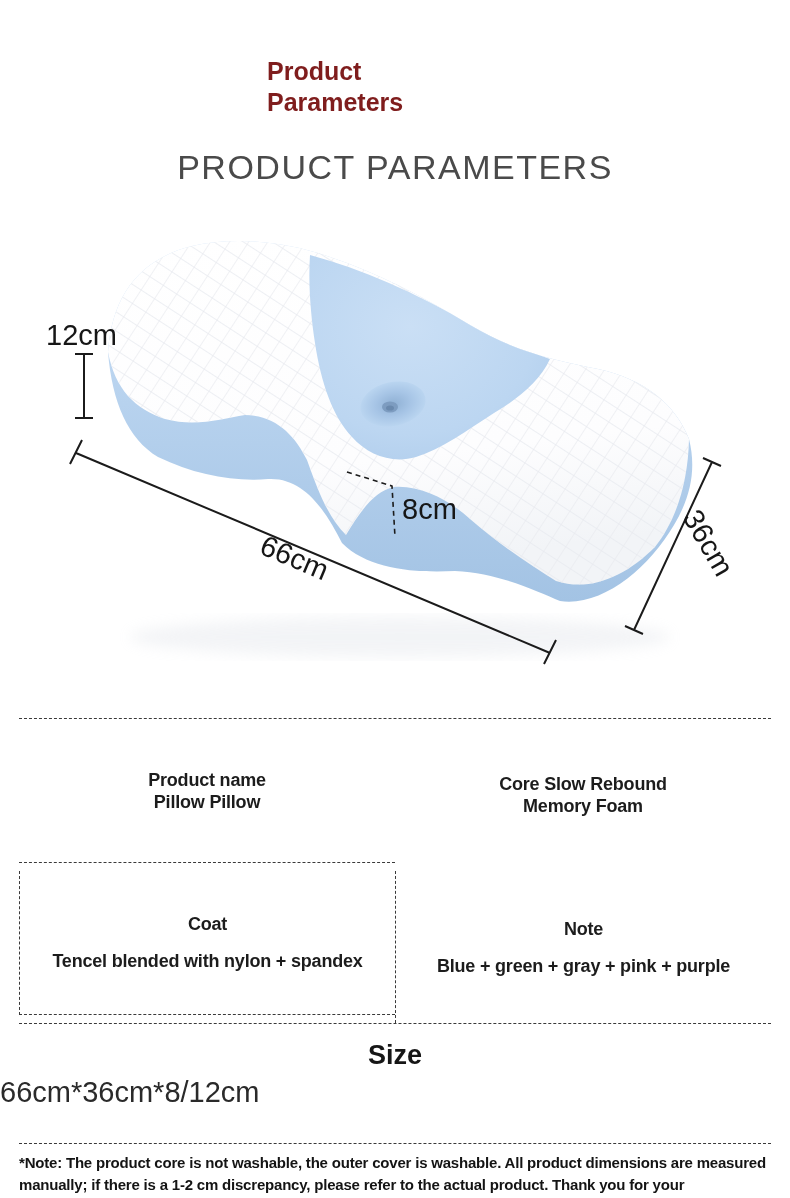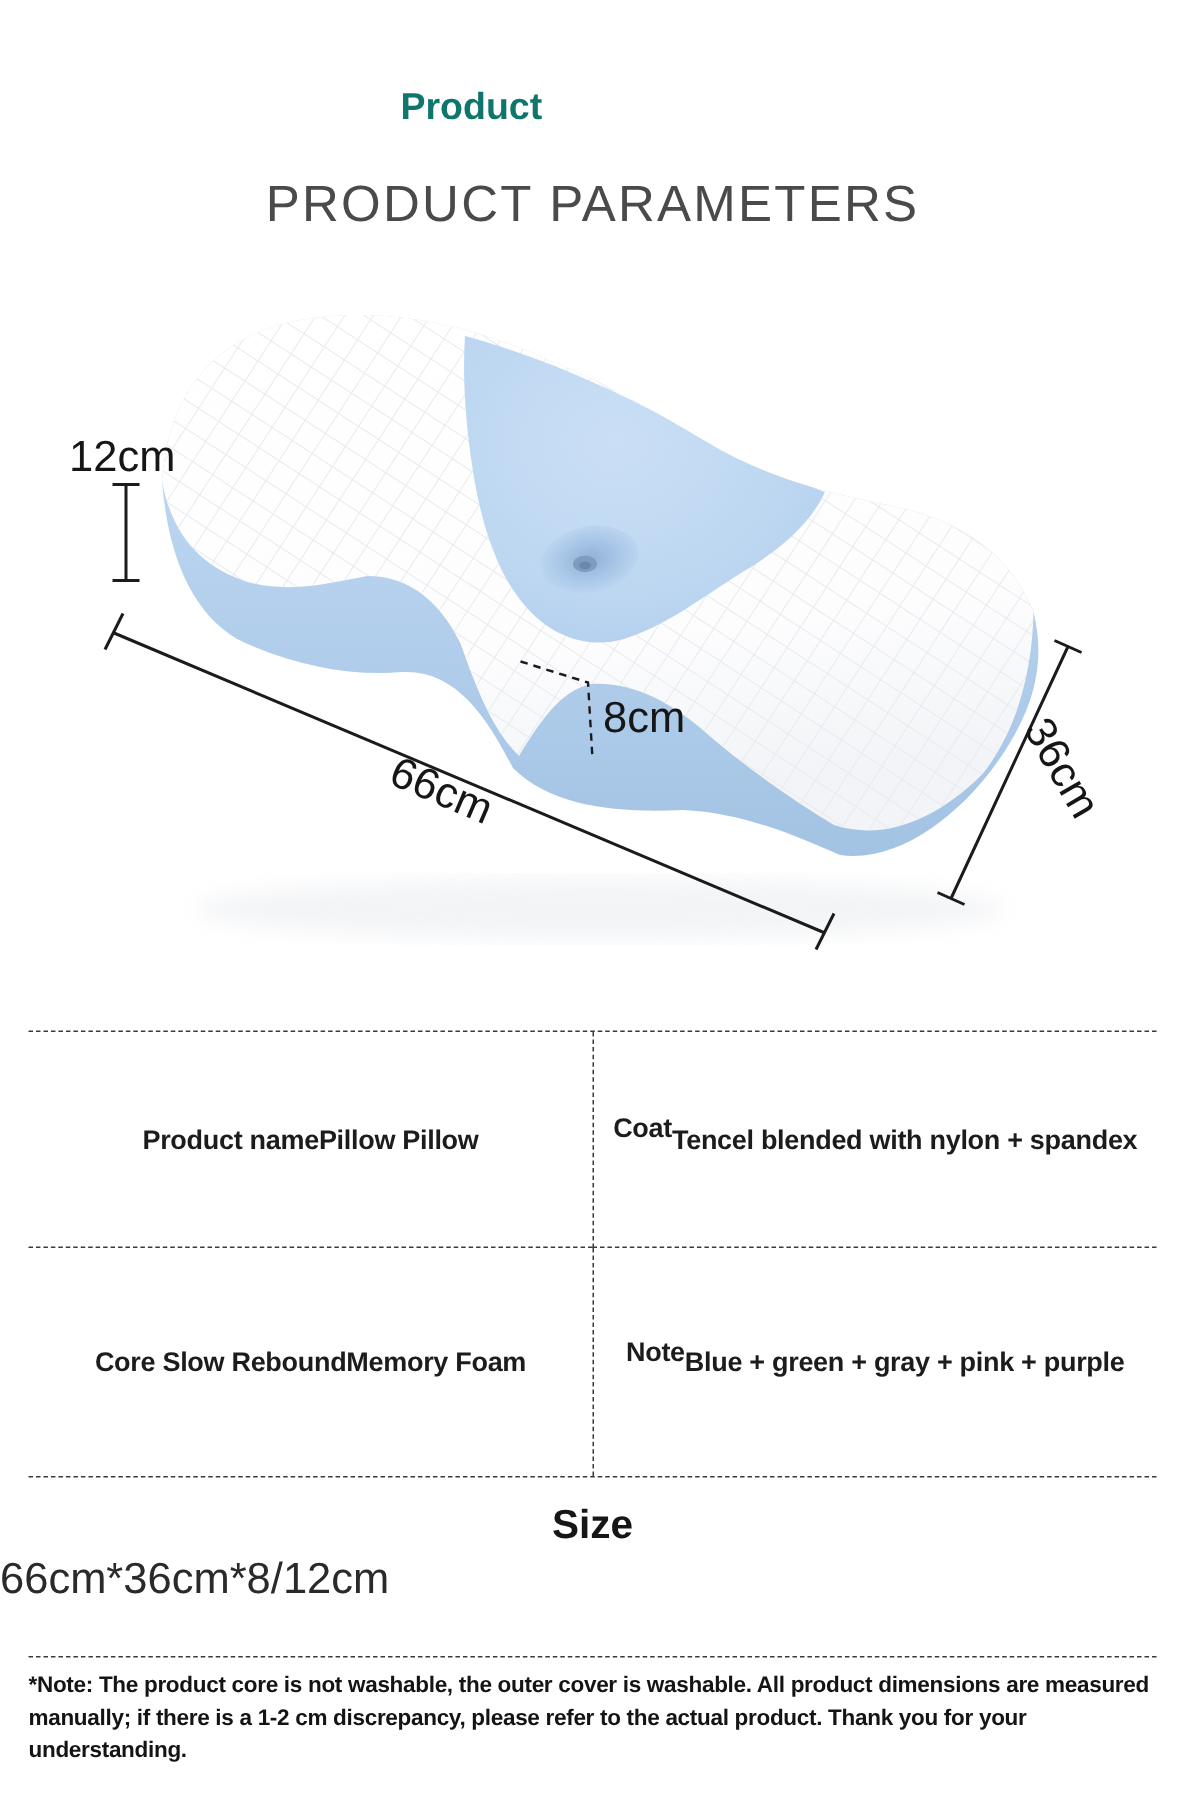--- a/index.html
+++ b/index.html
@@ -11,21 +11,21 @@
     color:#1a1a1a;
   }
   .page{width:790px;height:1198px;position:relative;}
 
   
   .title-block{
     padding:56px 0 0 267px;
     font-size:25px;
     font-weight:bold;
     line-height:31px;
-    color:#0f766e;
+    color:#7f1d1d;
     letter-spacing:0;
   }
   .subtitle{
     margin-top:30px;
     text-align:center;
     font-size:34px;
     font-weight:400;
     letter-spacing:1.5px;
     color:#4a4a4a;
   }
@@ -43,20 +43,21 @@
   .spec-table{
     width:752px;
     margin:26px auto 0 auto;
     border-top:1.6px dashed #3a3a3a;
     border-bottom:1.6px dashed #3a3a3a;
     display:grid;
     grid-template-columns:1fr 1fr;
   }
   .cell{
     display:flex;
+    flex-direction:column;
     align-items:center;
     justify-content:center;
     text-align:center;
     font-weight:bold;
     font-size:18px;
     line-height:22px;
     letter-spacing:-0.2px;
     color:#1c1c1c;
   }
   .cell.r1{height:143px;border-bottom:1.6px dashed #3a3a3a;}
@@ -93,20 +94,21 @@
     color:#141414;
   }
 </style>
 </head>
 <body>
 
 <div class="page">
 
   <div class="title-block">
     <div>Product</div>
+    <div>Parameters</div>
   </div>
   <div class="subtitle">PRODUCT PARAMETERS</div>
 
   <div class="figure-wrap">
     <svg width="790" height="505" viewBox="0 180 790 505" xmlns="http://www.w3.org/2000/svg">
       <defs>
         <linearGradient id="wallGrad" x1="0" y1="0" x2="0" y2="1">
           <stop offset="0%" stop-color="#c9def5"></stop>
           <stop offset="45%" stop-color="#b7d2ee"></stop>
           <stop offset="100%" stop-color="#a3c3e4"></stop>
@@ -167,28 +169,28 @@
       <text class="dim-text" transform="translate(258 546) rotate(23)">66cm</text>
       <text class="dim-text" transform="translate(682 510) rotate(60)">36cm</text>
     </svg>
   </div>
 
   <div class="spec-table">
     <div class="cell r1 left">
       <div>Product name</div>
       <div>Pillow Pillow</div>
     </div>
+    <div class="cell r2 left">
+      <div>Core Slow Rebound</div>
+      <div>Memory Foam</div>
+    </div>
     <div class="cell r1 right">
       <div class="gap-title">Coat</div>
       <div>Tencel blended with nylon + spandex</div>
     </div>
-    <div class="cell r2 left">
-      <div>Core Slow Rebound</div>
-      <div>Memory Foam</div>
-    </div>
     <div class="cell r2 right">
       <div class="gap-title">Note</div>
       <div>Blue + green + gray + pink + purple</div>
     </div>
   </div>
 
   <div class="size-label">Size</div>
   <div class="size-value">66cm*36cm*8/12cm</div>
 
   <div class="note">

